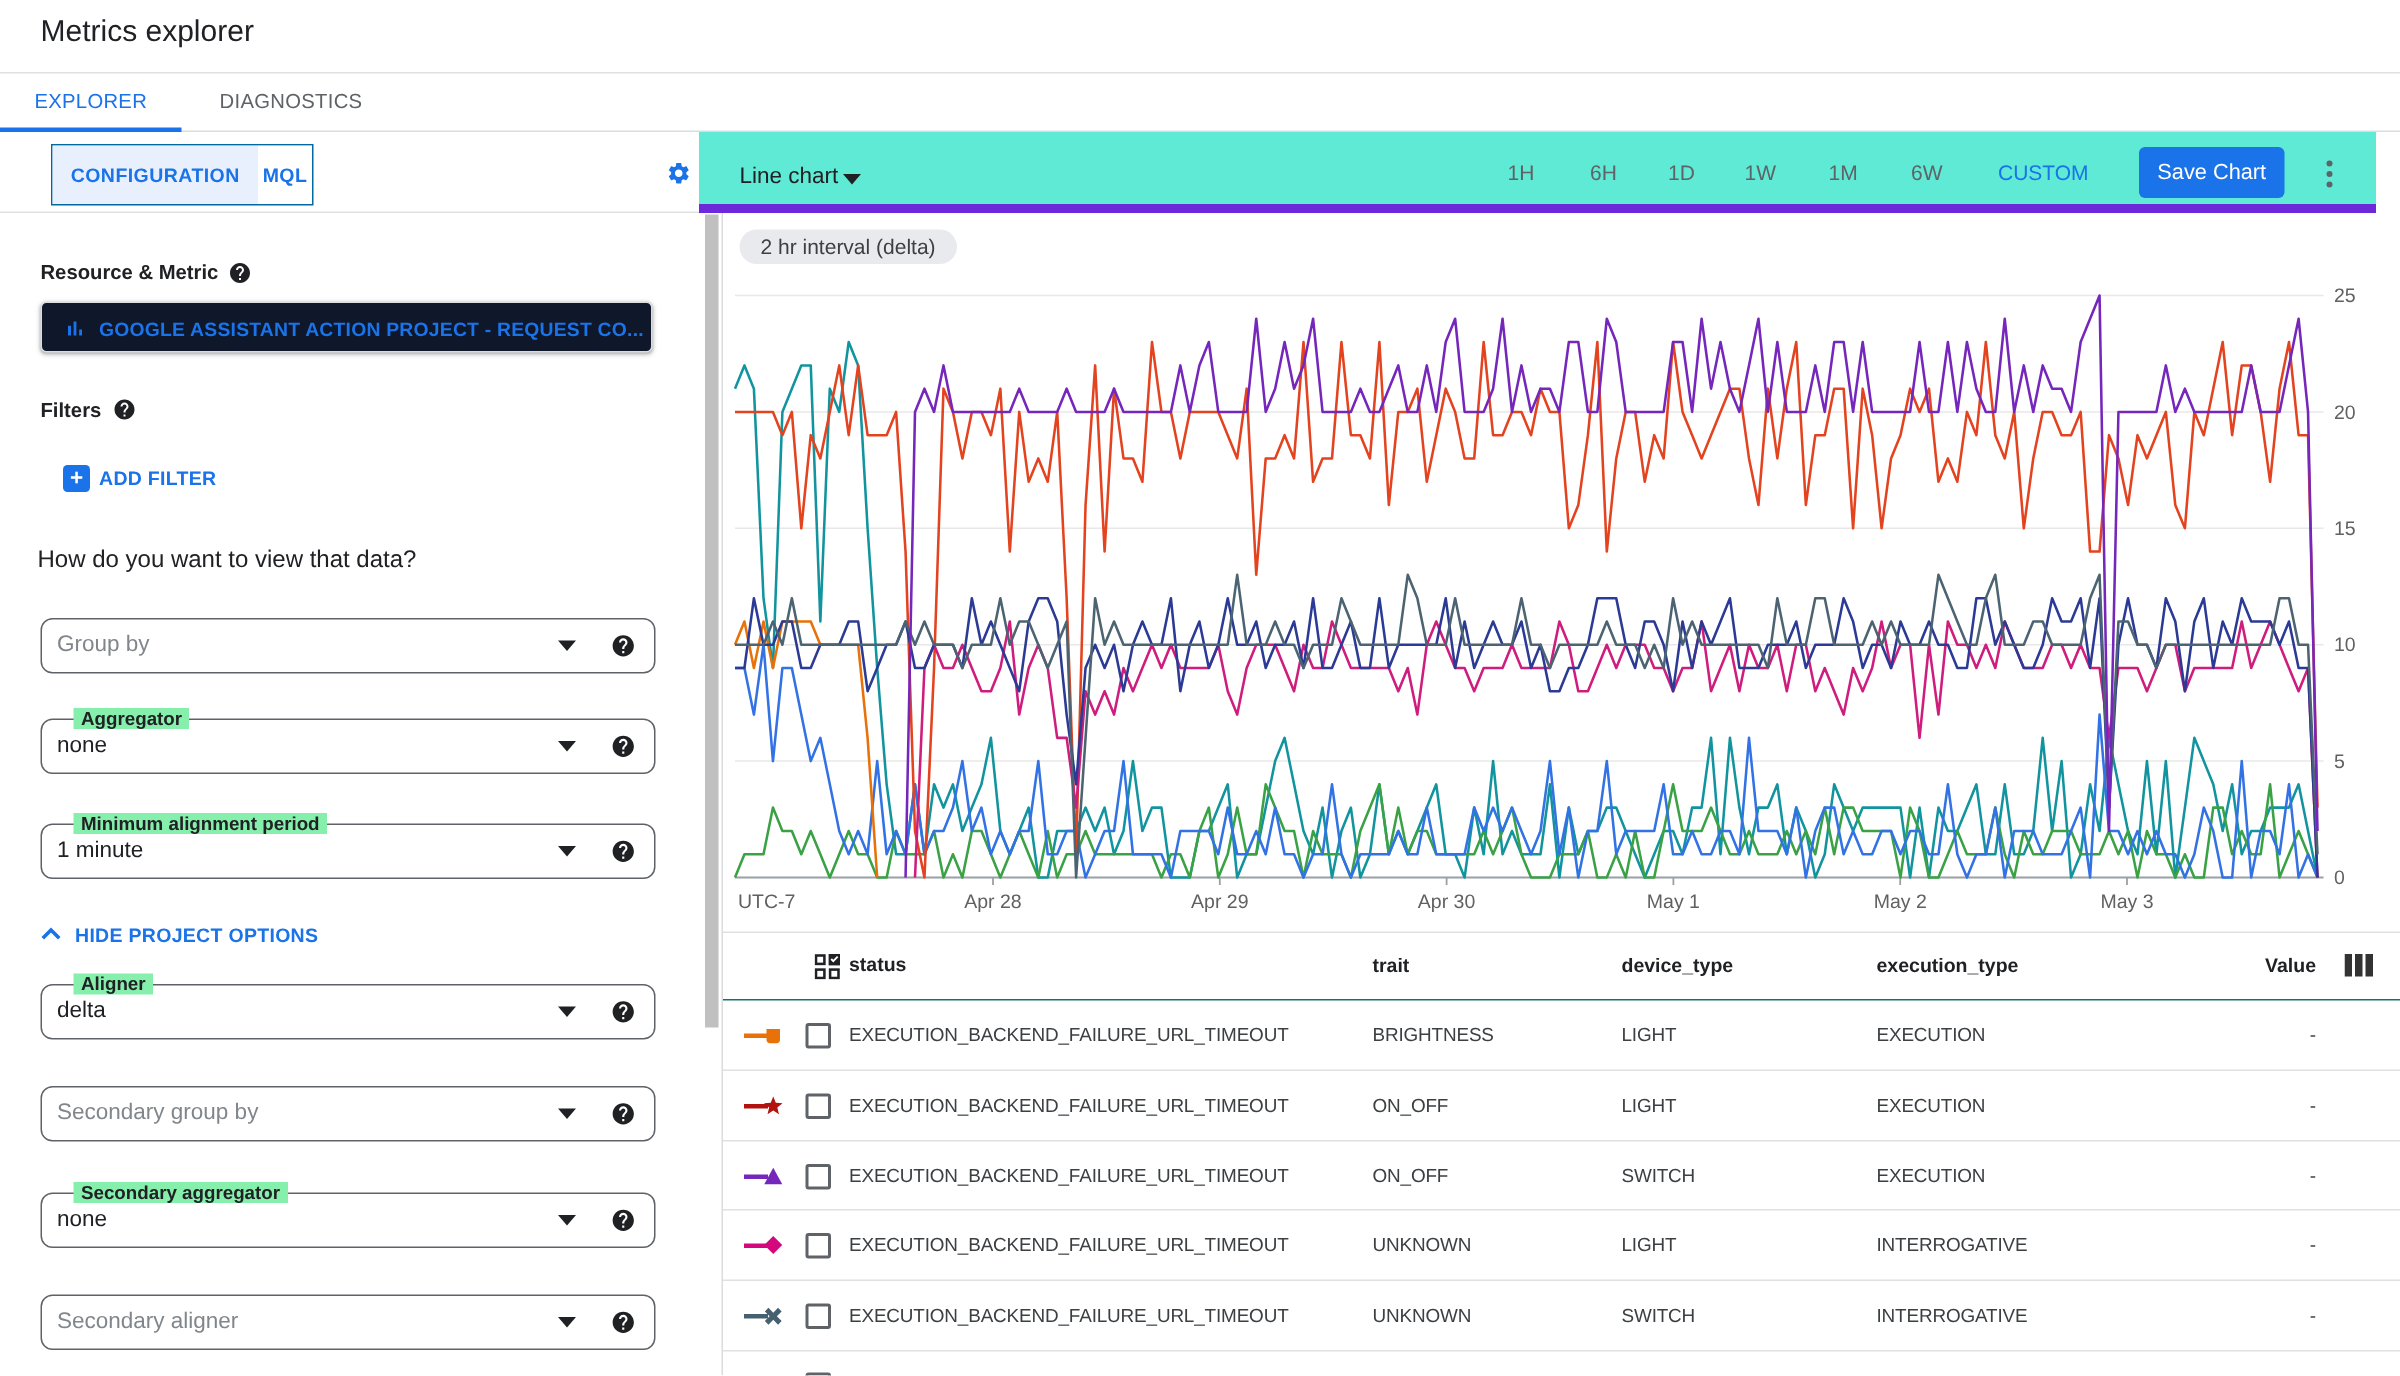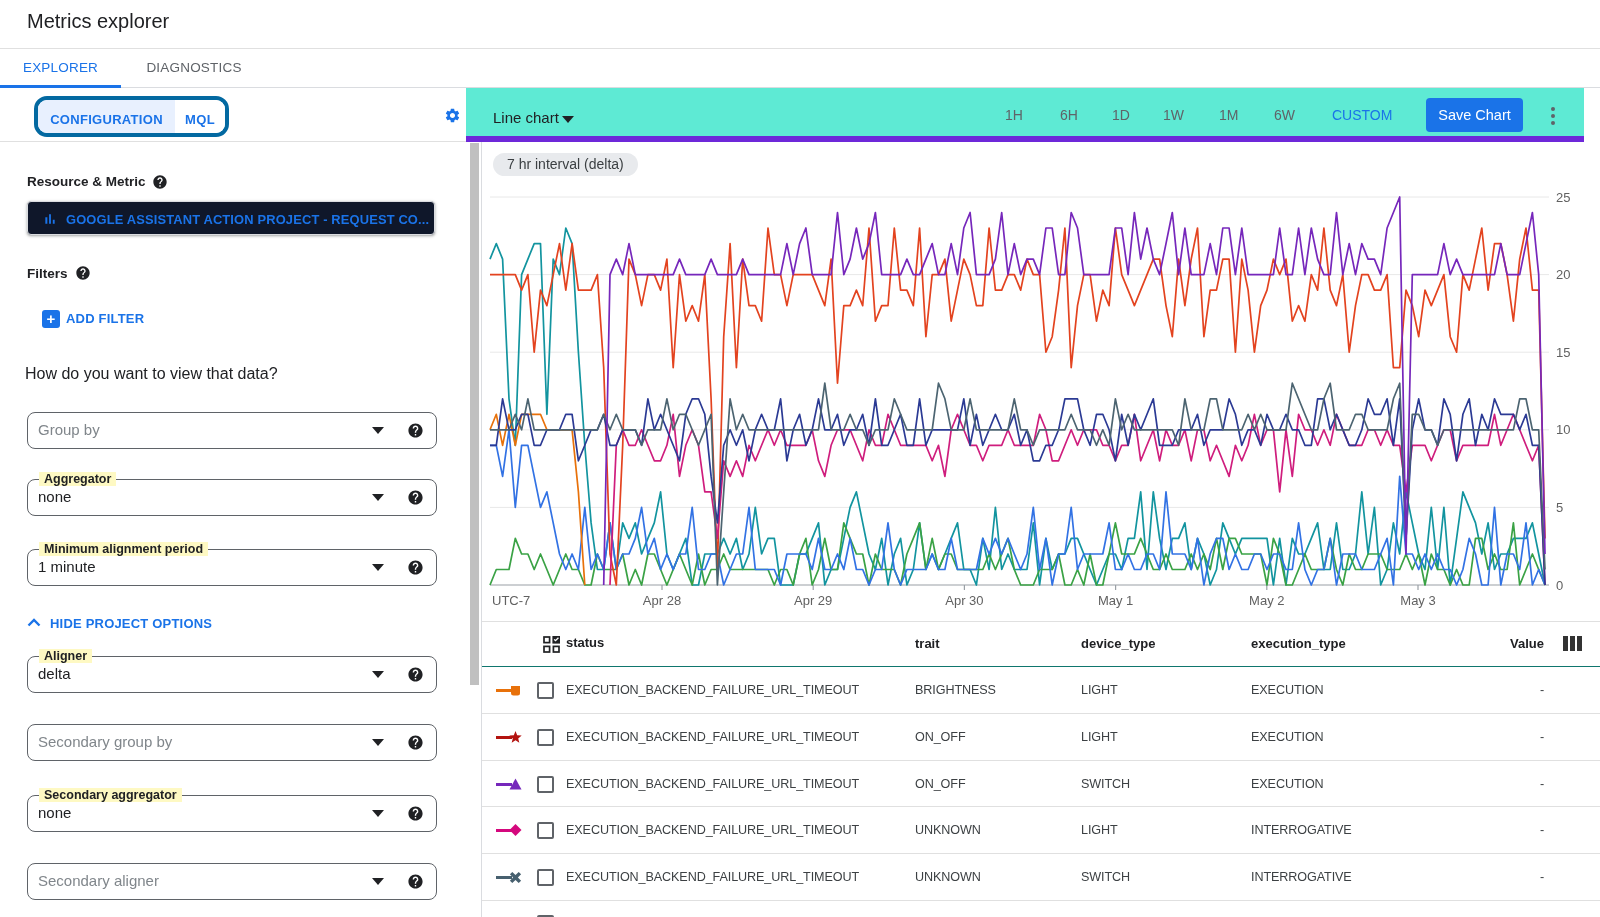--- a/index.html
+++ b/index.html
@@ -6,34 +6,34 @@
 
 #hdr{position:absolute;left:0;top:0;width:1600px;height:49px;border-bottom:1px solid #e0e0e0}
 #hdr h1{position:absolute;left:27px;top:10px;font-size:20px;font-weight:400;color:#202124}
 
 #tabs{position:absolute;left:0;top:49px;width:1600px;height:39px;border-bottom:1px solid #dadce0}
 .tab{position:absolute;top:0;height:39px;line-height:38px;font-size:13.5px;font-weight:400;letter-spacing:.2px;text-align:center}
 #tab1{left:0;width:121px;color:#1a73e8;border-bottom:3px solid #1a73e8}
 #tab2{left:121px;width:146px;color:#5f6368}
 
 #ltool{position:absolute;left:0;top:88px;width:481px;height:54px;background:#fff;border-bottom:1px solid #e0e0e0}
-#seg{position:absolute;left:34px;top:8px;width:195px;height:41px;border:4px solid #0369a1;border-radius:13px;overflow:hidden;display:flex}
+#seg{position:absolute;left:34px;top:8px;width:175px;height:41px;border:1px solid #0369a1;border-radius:0;overflow:hidden;display:flex}
 #seg .s1{width:137px;background:#e8f0fe;color:#1a73e8;font-size:13px;font-weight:700;letter-spacing:.3px;text-align:center;line-height:39px}
 #seg .s2{flex:1;background:#fff;color:#1a73e8;font-size:13px;font-weight:700;letter-spacing:.3px;text-align:center;line-height:39px}
 #lpanel{position:absolute;left:0;top:142px;width:481px;height:775px;background:#fff}
 #vdivider{position:absolute;left:481px;top:88px;width:1px;height:829px;background:#dadce0}
 #sbar{position:absolute;left:470px;top:143px;width:9px;height:542px;background:#c0c0c0}
 .slabel{position:absolute;left:27px;font-size:13.5px;font-weight:700;color:#202124}
 .chip{position:absolute;left:27px;top:201px;width:408px;height:34px;background:#0f172a;border:1px solid #dadce0;border-radius:4px;box-shadow:0 1px 2px rgba(60,64,67,.3),0 1px 3px 1px rgba(60,64,67,.15)}
 .chip .txt{position:absolute;left:38px;top:10px;font-size:12.9px;font-weight:700;letter-spacing:.15px;color:#1a73e8;white-space:nowrap}
 .addf{position:absolute;left:42px;top:310px;width:18px;height:18px;background:#1a73e8;border-radius:3px;color:#fff;text-align:center;line-height:17px;font-size:15px;font-weight:700}
 .addft{position:absolute;left:66px;top:312px;font-size:13px;font-weight:700;letter-spacing:.2px;color:#1a73e8}
 .h2{position:absolute;left:25px;top:365px;font-size:16px;font-weight:400;color:#202124}
 .fld{position:absolute;left:27px;width:410px;height:37px;border:1.5px solid #5f6368;border-radius:8px;background:#fff}
-.flabel{position:absolute;left:11px;top:-8px;background:#fef9c3;padding:0 5px;font-size:12.5px;font-weight:700;color:#202124;white-space:nowrap}
+.flabel{position:absolute;left:21px;top:-8px;background:#86efac;padding:0 5px;font-size:12.5px;font-weight:700;color:#202124;white-space:nowrap}
 .fval{position:absolute;left:10px;top:8px;font-size:15px;color:#202124}
 .fph{position:absolute;left:10px;top:8px;font-size:15px;color:#80868b}
 .caret{position:absolute;right:52px;top:14px;width:0;height:0;border-left:6px solid transparent;border-right:6px solid transparent;border-top:7px solid #202124}
 .hideadv{position:absolute;left:50px;top:616px;font-size:13px;font-weight:700;letter-spacing:.2px;color:#1a73e8}
 .chev{position:absolute;left:26px;top:617px}
 
 #rtool{position:absolute;left:466px;top:88px;width:1118px;height:54px;background:#5eead4;border-bottom:6px solid #6d28d9}
 #linechart{position:absolute;left:27px;top:21px;font-size:15px;color:#202124}
 .dcaret{position:absolute;left:96px;top:28px;width:0;height:0;border-left:6px solid transparent;border-right:6px solid transparent;border-top:7px solid #202124}
 .tbtn{position:absolute;top:19px;font-size:14px;color:#5f6368}
@@ -161,21 +161,21 @@
   <span class="tbtn" style="left:539px">1H</span>
   <span class="tbtn" style="left:594px">6H</span>
   <span class="tbtn" style="left:646px">1D</span>
   <span class="tbtn" style="left:697px">1W</span>
   <span class="tbtn" style="left:753px">1M</span>
   <span class="tbtn" style="left:808px">6W</span>
   <span class="tbtn" id="custom" style="left:866px">CUSTOM</span>
   <div id="savebtn">Save Chart</div>
   <div class="dots"></div>
 </div>
-<div class="ichip">7 hr interval (delta)</div>
+<div class="ichip">2 hr interval (delta)</div>
 <svg style="position:absolute;left:482px;top:141px" width="1118" height="480">
 <line x1="8" y1="56.0" x2="1067" y2="56.0" stroke="#e8e8e8" stroke-width="1"></line>
       <line x1="8" y1="133.6" x2="1067" y2="133.6" stroke="#e8e8e8" stroke-width="1"></line>
       <line x1="8" y1="211.2" x2="1067" y2="211.2" stroke="#e8e8e8" stroke-width="1"></line>
       <line x1="8" y1="288.8" x2="1067" y2="288.8" stroke="#e8e8e8" stroke-width="1"></line>
       <line x1="8" y1="366.4" x2="1067" y2="366.4" stroke="#e8e8e8" stroke-width="1"></line>
       <line x1="8" y1="444" x2="1067" y2="444" stroke="#9aa0a6" stroke-width="1.2"></line>
 <line x1="180.0" y1="444" x2="180.0" y2="449" stroke="#9aa0a6" stroke-width="1.2"></line>
       <line x1="331.2" y1="444" x2="331.2" y2="449" stroke="#9aa0a6" stroke-width="1.2"></line>
       <line x1="482.4" y1="444" x2="482.4" y2="449" stroke="#9aa0a6" stroke-width="1.2"></line>

